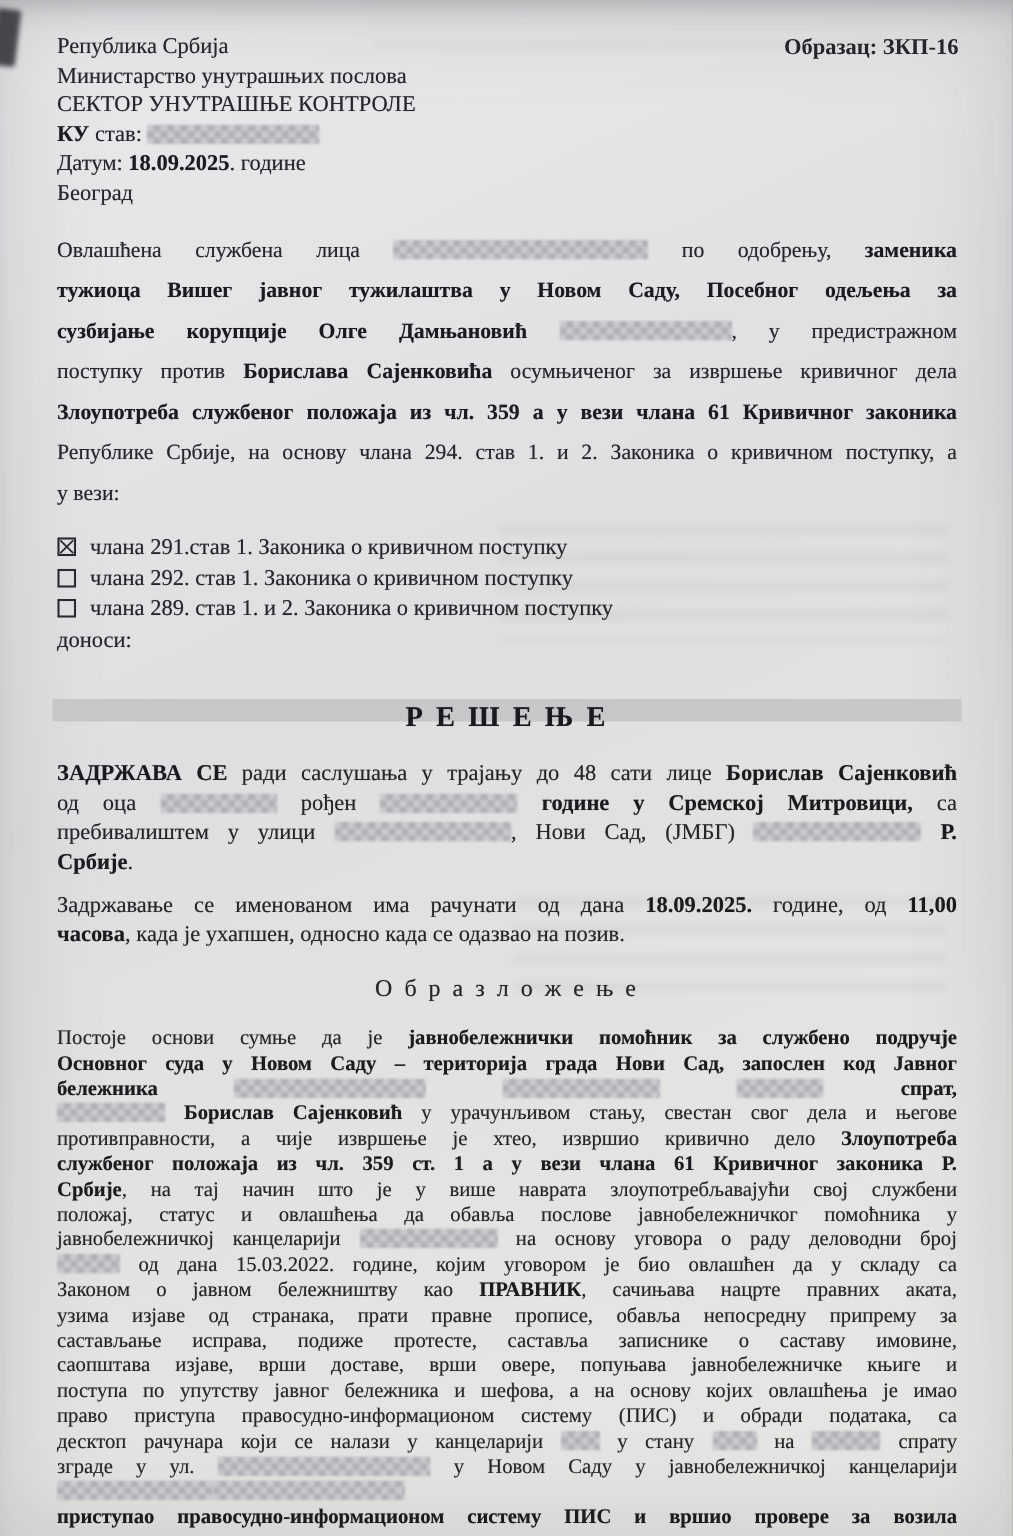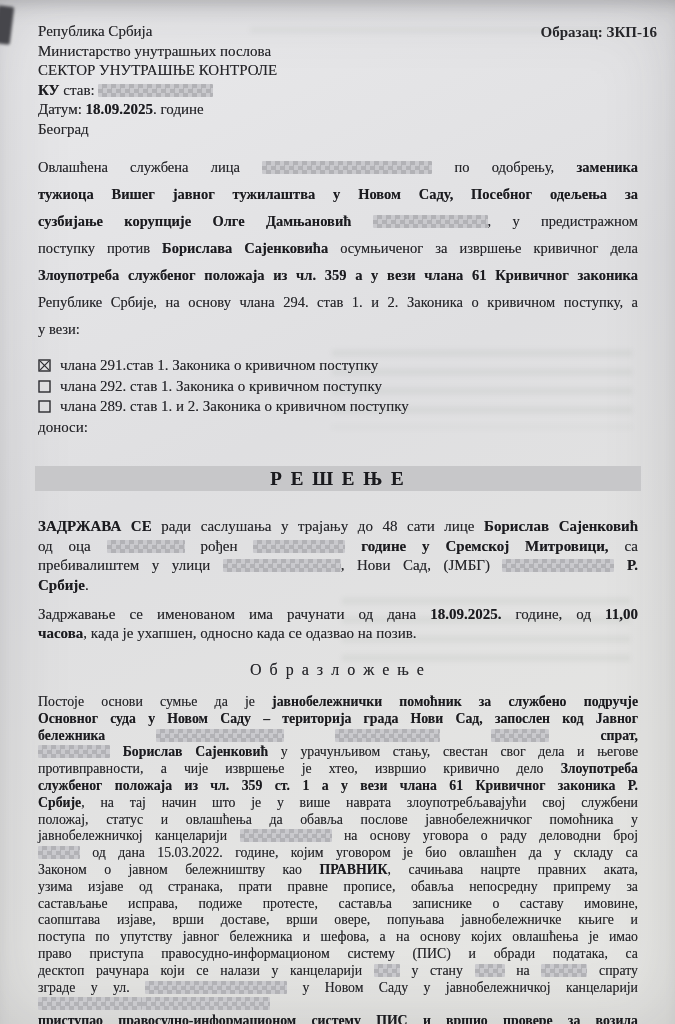--- a/index.html
+++ b/index.html
@@ -6,30 +6,30 @@
   .page{
     position:relative;width:675px;height:1024px;overflow:hidden;
     font-family:"Liberation Serif","DejaVu Serif",serif;
     color:#26262a;
     background:linear-gradient(155deg,#e9e9eb 0%,#dfdfe1 42%,#e4e4e2 78%,#e6e6e3 100%);
     box-shadow:inset 0 0 70px rgba(85,85,92,.20), inset 0 16px 22px -16px rgba(60,60,66,.38);
   }
   .content{position:absolute;inset:0;padding:22px 37px 0 38px;text-shadow:0 0 .5px rgba(25,25,30,.45);}
   b{font-weight:bold;color:#1b1b1f;}
   .hdr{font-size:15px;line-height:19.5px;}
-  .form-label{position:absolute;top:24px;right:18px;font-size:15px;font-weight:bold;}
+  .form-label{position:absolute;top:24px;right:36px;font-size:15px;font-weight:bold;}
   .para{margin:0;}
   .jl{text-align:justify;text-align-last:justify;}
   .jl.end{text-align-last:left;}
   .intro{margin-top:15px;font-size:14.5px;line-height:27px;}
   .cbx{margin-top:13px;font-size:15px;line-height:18.5px;}
   .cbx-row{white-space:nowrap;}
   .cbx-box{display:inline-block;vertical-align:-2px;margin-right:9px;}
   .donosi{font-size:15px;line-height:18.5px;}
-  .title-bar{margin:30px -3px 0 -3px;height:25px;background:#c7c7c9;
+  .title-bar{margin:30px -3px 0 -3px;height:15px;background:#c7c7c9;
     text-align:center;font-size:19px;font-weight:bold;line-height:25px;letter-spacing:2px;color:#1a1a1e;}
   .zadrzava{margin-top:26px;font-size:15px;line-height:19.5px;}
   .zadrzavanje{margin-top:10px;font-size:15px;line-height:19px;}
   .obr-heading{margin-top:17px;text-align:center;font-size:16px;font-weight:normal;letter-spacing:2px;line-height:20px;}
   .obraz{margin-top:14px;font-size:13.8px;line-height:16.8px;}
   .redact{
     display:inline-block;height:13px;vertical-align:-2px;border-radius:1px;
     background:repeating-conic-gradient(#b2b2b6 0% 25%,#c9c9cd 0% 50%) 0 0 / 9px 9px;
     filter:blur(.7px);
   }

